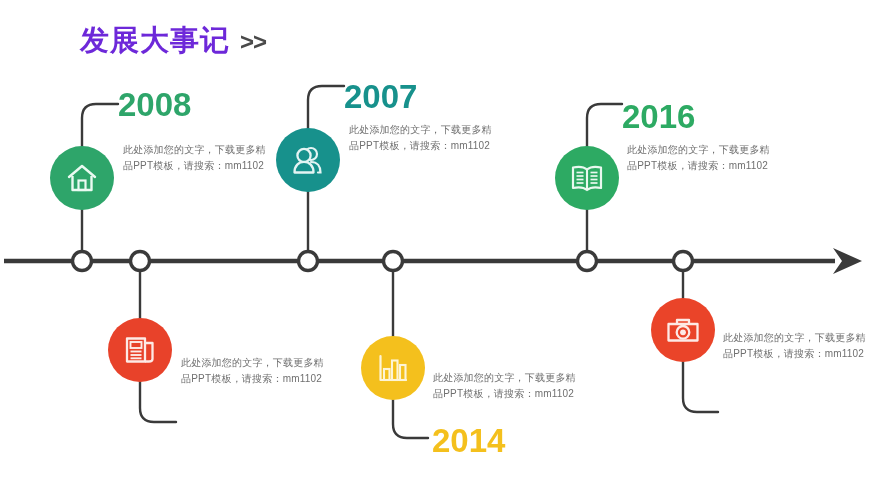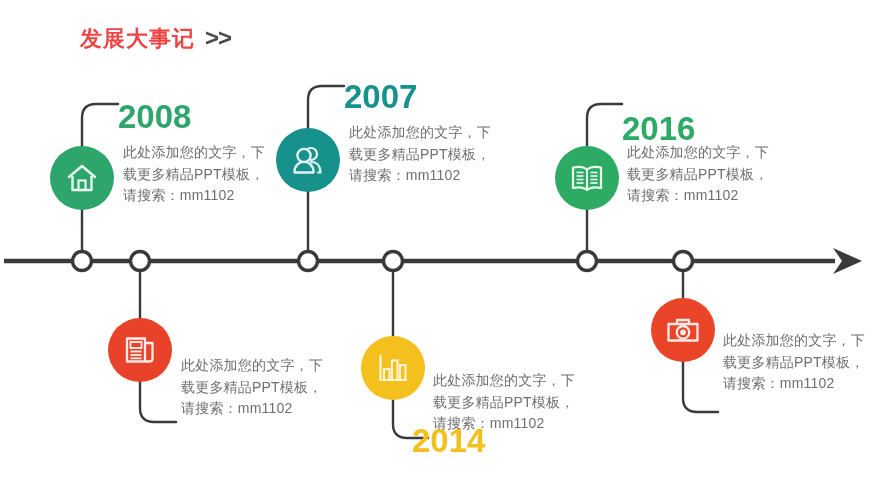--- a/index.html
+++ b/index.html
@@ -26,23 +26,23 @@
   #title-block {
     position: absolute;
     left: 80px;
     top: 26px;
     display: flex;
     align-items: baseline;
     gap: 10px;
     white-space: nowrap;
   }
   #title-text {
-    font-size: 22px;
+    font-size: 29px;
     font-weight: bold;
-    color: #ef4444;
+    color: #6d28d9;
     letter-spacing: 1px;
     line-height: 1;
   }
   #title-chevrons {
     font-size: 24px;
     font-weight: bold;
     color: #4a4a4a;
     letter-spacing: -1px;
     line-height: 1;
   }
@@ -73,21 +73,21 @@
     font-size: 33px;
     font-weight: bold;
     line-height: 1;
     letter-spacing: 0px;
     white-space: nowrap;
   }
   
   .copy {
     position: absolute;
     width: 152px;
-    font-size: 14px;
+    font-size: 10px;
     line-height: 1.55;
     color: #6f6f6f;
     letter-spacing: 0.2px;
   }
 </style>
 </head>
 <body>
 
 <div id="stage">
 
@@ -179,24 +179,24 @@
 
   <svg id="nodes" style="position:absolute; left:0; top:0; width:888px; height:500px; pointer-events:none;" viewBox="0 0 888 500">
     <circle cx="82" cy="261" r="9.5" fill="#ffffff" stroke="#3a3a3a" stroke-width="3.4"></circle>
     <circle cx="140" cy="261" r="9.5" fill="#ffffff" stroke="#3a3a3a" stroke-width="3.4"></circle>
     <circle cx="308" cy="261" r="9.5" fill="#ffffff" stroke="#3a3a3a" stroke-width="3.4"></circle>
     <circle cx="393" cy="261" r="9.5" fill="#ffffff" stroke="#3a3a3a" stroke-width="3.4"></circle>
     <circle cx="587" cy="261" r="9.5" fill="#ffffff" stroke="#3a3a3a" stroke-width="3.4"></circle>
     <circle cx="683" cy="261" r="9.5" fill="#ffffff" stroke="#3a3a3a" stroke-width="3.4"></circle>
   </svg>
 
-  <div class="year" style="left:118px; top:100px; color:#2ea56a;">2008</div>
+  <div class="year" style="left:118px; top:88px; color:#2ea56a;">2008</div>
   <div class="year" style="left:344px; top:80px; color:#17918c;">2007</div>
-  <div class="year" style="left:412px; top:424px; color:#f4c01d;">2014</div>
-  <div class="year" style="left:622px; top:100px; color:#2daa63;margin-top:12px;">2016</div>
+  <div class="year" style="left:432px; top:424px; color:#f4c01d;">2014</div>
+  <div class="year" style="left:622px; top:100px; color:#2daa63;">2016</div>
 
   <div class="copy" style="left:123px; top:142px;">此处添加您的文字，下载更多精品PPT模板，请搜索：mm1102</div>
   <div class="copy" style="left:181px; top:355px;">此处添加您的文字，下载更多精品PPT模板，请搜索：mm1102</div>
   <div class="copy" style="left:349px; top:122px;">此处添加您的文字，下载更多精品PPT模板，请搜索：mm1102</div>
   <div class="copy" style="left:433px; top:370px;">此处添加您的文字，下载更多精品PPT模板，请搜索：mm1102</div>
   <div class="copy" style="left:627px; top:142px;">此处添加您的文字，下载更多精品PPT模板，请搜索：mm1102</div>
   <div class="copy" style="left:723px; top:330px;">此处添加您的文字，下载更多精品PPT模板，请搜索：mm1102</div>
 
 </div>
 

